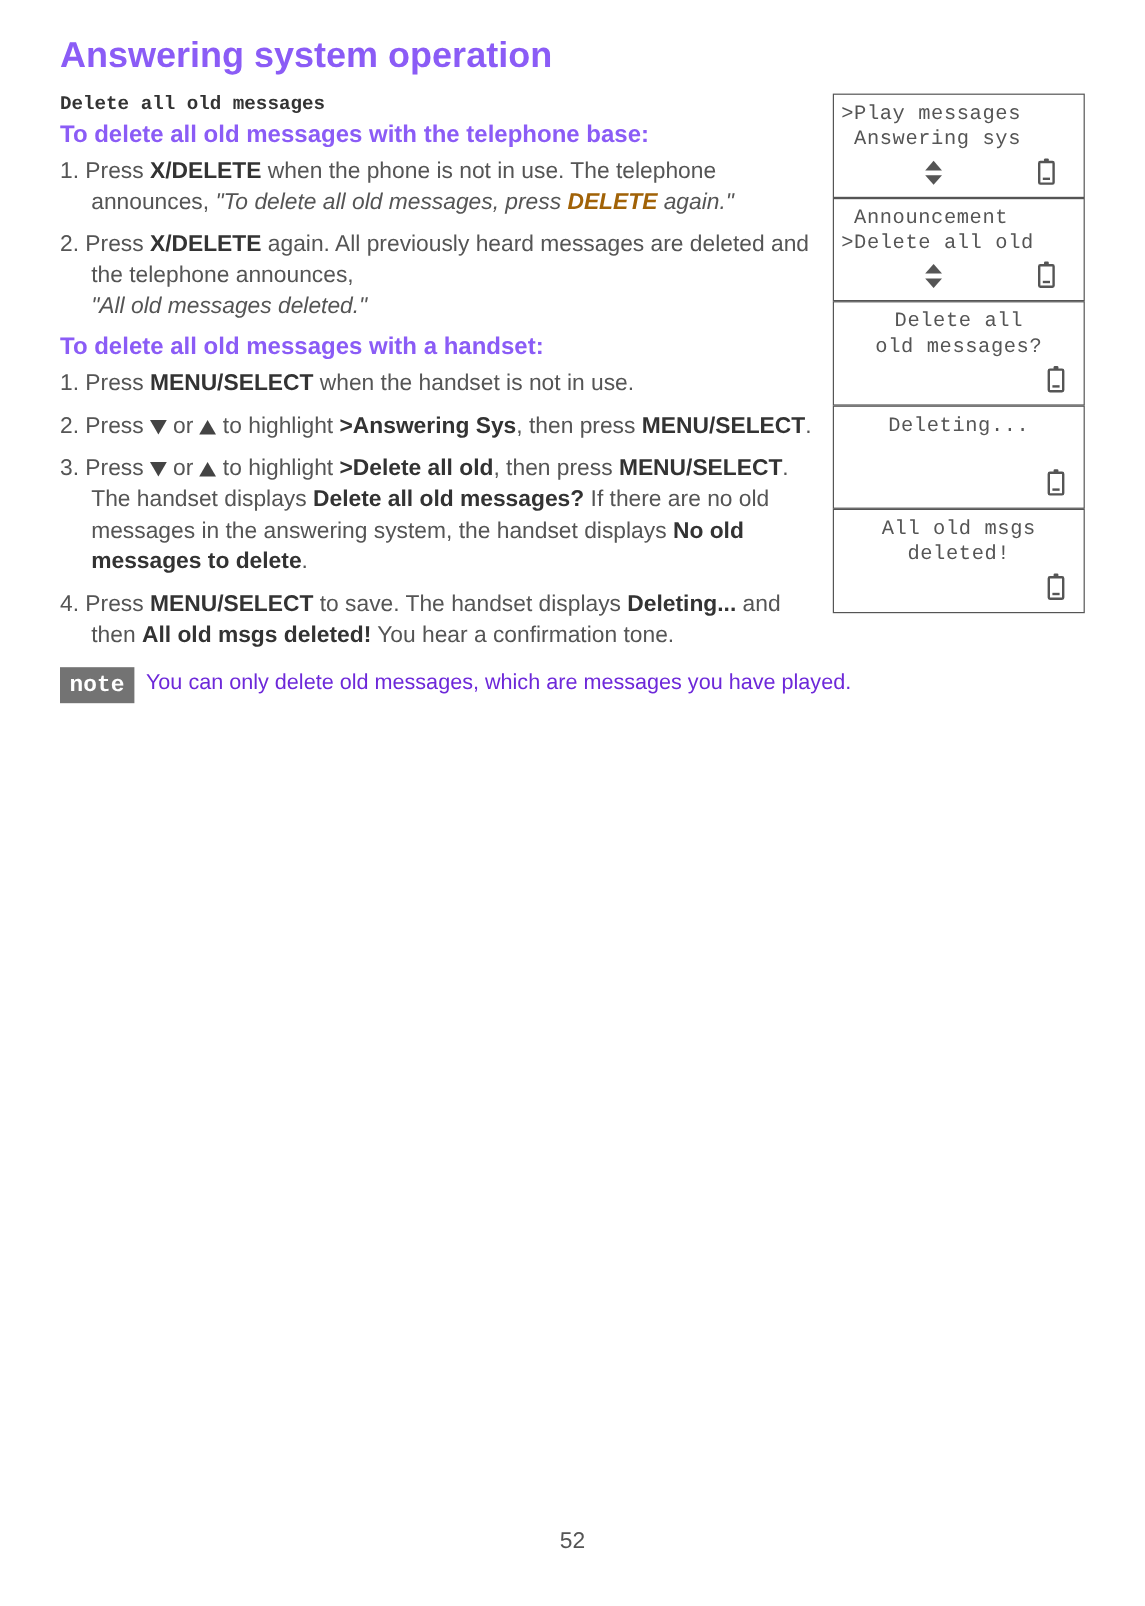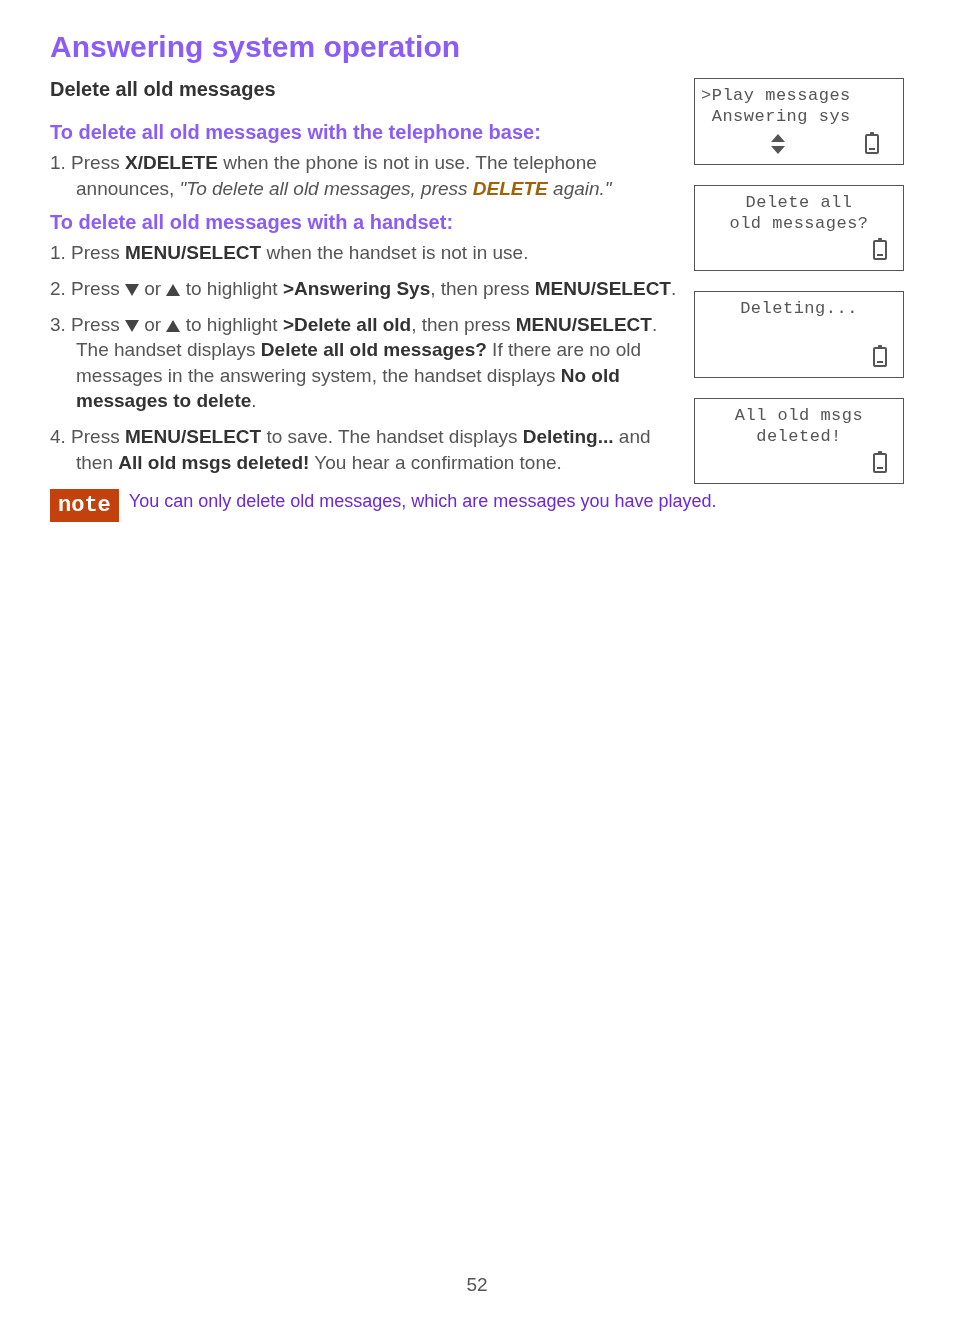--- a/index.html
+++ b/index.html
@@ -6,34 +6,34 @@
   body {
     font-family: Arial, Helvetica, sans-serif;
     width: 954px;
     height: 1338px;
     background: #fff;
     color: #333;
     position: relative;
     padding: 30px 50px 0 50px;
   }
   h1 { font-size: 30px; font-weight: bold; color: #8b5cf6; margin-bottom: 14px; }
-  h2 { font-size: 20px; font-weight: bold; color: #333; margin-bottom: 20px; }
+  h2 { font-size: 16px; font-weight: bold; color: #333; margin-bottom: 5px; font-family: Liberation Mono, monospace; }
   h3 { font-size: 20px; font-weight: bold; color: #8b5cf6; margin-bottom: 6px; }
   .main-col { width: 640px; }
   ol { list-style: none; padding-left: 0; }
   ol li { font-size: 19px; color: #555; line-height: 1.35; margin-bottom: 10px; padding-left: 26px; text-indent: -26px; }
   .b { font-weight: bold; color: #333; }
   .bi { font-weight: bold; font-style: italic; color: #a16207; }
   .i { font-style: italic; }
   .sc { font-variant: small-caps; font-weight: bold; color:#333; }
   .note-row { display:flex; align-items:flex-start; margin-top:14px; gap:10px; width:100%; }
-  .note-badge { background:#c2410c; color:#fff; font-weight:bold; font-family:'Courier New',monospace; font-size:22px; padding:4px 8px; }
+  .note-badge { background:#737373; color:#fff; font-weight:bold; font-family:'Courier New',monospace; font-size:19px; padding:4px 8px; }
   .note-text { font-size:18px; color:#6d28d9; line-height:1.35; flex:1; }
 
-  .screens { position:absolute; right:50px; top:78px; width:210px; display:flex; flex-direction:column; gap:20px; }
+  .screens { position:absolute; right:50px; top:78px; width:210px; display:flex; flex-direction:column; }
   .screen { border:1.5px solid #555; width:210px; padding:6px 6px 10px 6px; }
   .lcd { font-family: 'Courier New', monospace; font-size:17px; color:#555; text-align:center; line-height:1.25; letter-spacing:0.5px; white-space:pre; }
   .lcd.left { text-align:left; }
   .icons-row { display:flex; justify-content:space-between; align-items:center; padding:0 18px 0 70px; margin-top:6px; }
   .icons-row.right-only { justify-content:flex-end; padding:0 10px 0 0; }
   .updn { position:relative; width:14px; height:20px; }
   .updn .up { position:absolute; top:0; left:0; width:0; height:0; border-left:7px solid transparent; border-right:7px solid transparent; border-bottom:8px solid #555; }
   .updn .dn { position:absolute; bottom:0; left:0; width:0; height:0; border-left:7px solid transparent; border-right:7px solid transparent; border-top:8px solid #555; }
   .batt { width:14px; height:20px; border:2px solid #555; border-radius:2px; position:relative; }
   .batt::before { content:""; position:absolute; top:-4px; left:3px; width:4px; height:3px; background:#555; border-radius:1px; }
@@ -47,20 +47,24 @@
 </head>
 <body>
 
 <div class="main-col">
   <h1>Answering system operation</h1>
   <h2>Delete all old messages</h2>
   <h3>To delete all old messages with the telephone base:</h3>
   <ol>
     <li>
       <span>1.  Press </span><span class="b">X/DELETE</span><span> when the phone is not in use. The telephone announces, </span><span class="i">"To delete all old messages, press </span><span class="bi">DELETE</span><span class="i"> again."</span>
+    </li>
+    <li>
+      <span>2.  Press </span><span class="b">X/DELETE</span><span> again. All previously heard messages are deleted and the telephone announces,</span><br>
+      <span class="i">"All old messages deleted."</span>
     </li>
   </ol>
 
   <h3 style="margin-top:8px;">To delete all old messages with a handset:</h3>
   <ol>
     <li>
       <span>1.  Press </span><span class="b">MENU/</span><span class="sc">SELECT</span><span> when the handset is not in use.</span>
     </li>
     <li>
       <span>2.  Press </span><span class="tri-down"></span><span> or </span><span class="tri-up"></span><span> to highlight </span><span class="b">&gt;Answering Sys</span><span>, then press </span><span class="sc">MENU</span><span class="b">/SELECT</span><span>.</span>
@@ -85,20 +89,31 @@
     <div class="lcd left"> Answering sys</div>
     <div class="icons-row">
       <div class="updn">
           <div class="up"></div>
           <div class="dn"></div>
         </div>
       <div class="batt"></div>
     </div>
   </div>
   <div class="screen">
+    <div class="lcd left"> Announcement</div>
+    <div class="lcd left">&gt;Delete all old</div>
+    <div class="icons-row">
+      <div class="updn">
+          <div class="up"></div>
+          <div class="dn"></div>
+        </div>
+      <div class="batt"></div>
+    </div>
+  </div>
+  <div class="screen">
     <div class="lcd">Delete all</div>
     <div class="lcd">old messages?</div>
     <div class="icons-row right-only">
       <div class="batt"></div>
     </div>
   </div>
   <div class="screen">
     <div class="lcd">Deleting...</div>
     <div class="lcd">&nbsp;</div>
     <div class="icons-row right-only">

